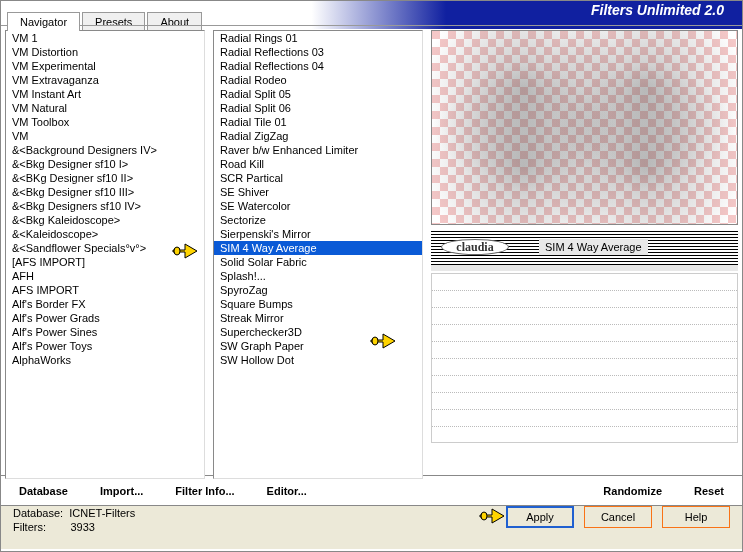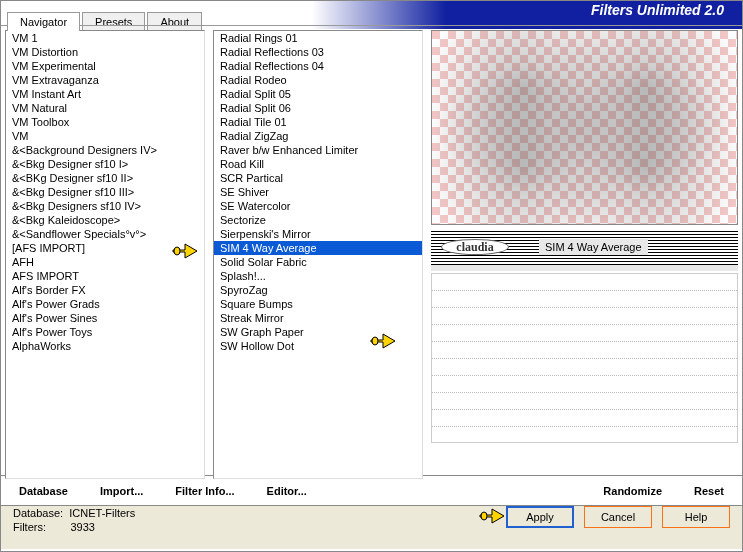--- a/index.html
+++ b/index.html
@@ -77,20 +77,21 @@
         <div class="list-item">VM Instant Art</div>
         <div class="list-item">VM Natural</div>
         <div class="list-item">VM Toolbox</div>
         <div class="list-item">VM</div>
         <div class="list-item">&amp;&lt;Background Designers IV&gt;</div>
         <div class="list-item">&amp;&lt;Bkg Designer sf10 I&gt;</div>
         <div class="list-item">&amp;&lt;BKg Designer sf10 II&gt;</div>
         <div class="list-item">&amp;&lt;Bkg Designer sf10 III&gt;</div>
         <div class="list-item">&amp;&lt;Bkg Designers sf10 IV&gt;</div>
         <div class="list-item">&amp;&lt;Bkg Kaleidoscope&gt;</div>
+        <div class="list-item">&amp;&lt;Kaleidoscope&gt;</div>
         <div class="list-item">&amp;&lt;Sandflower Specials°v°&gt;</div>
         <div class="list-item">[AFS IMPORT]</div>
         <div class="list-item">AFH</div>
         <div class="list-item">AFS IMPORT</div>
         <div class="list-item">Alf's Border FX</div>
         <div class="list-item">Alf's Power Grads</div>
         <div class="list-item">Alf's Power Sines</div>
         <div class="list-item">Alf's Power Toys</div>
         <div class="list-item">AlphaWorks</div>
       </div>
@@ -117,20 +118,21 @@
         <div class="list-item">SE Shiver</div>
         <div class="list-item">SE Watercolor</div>
         <div class="list-item">Sectorize</div>
         <div class="list-item">Sierpenski's Mirror</div>
         <div class="list-item selected">SIM 4 Way Average</div>
         <div class="list-item">Solid Solar Fabric</div>
         <div class="list-item">Splash!...</div>
         <div class="list-item">SpyroZag</div>
         <div class="list-item">Square Bumps</div>
         <div class="list-item">Streak Mirror</div>
+        <div class="list-item">Superchecker3D</div>
         <div class="list-item">SW Graph Paper</div>
         <div class="list-item">SW Hollow Dot</div>
       </div>
     <div class="pointer" style="top:303px; left:160px;">
       <svg viewBox="0 0 30 22">
           <path d="M2 11 L14 11 L14 5 L26 12 L14 19 L14 13 L2 13 Z" fill="#ffd400" stroke="#000" stroke-width="1"></path>
           <ellipse cx="6" cy="12" rx="3" ry="4" fill="#ffd400" stroke="#000"></ellipse>
         </svg>
     </div>
   </div>

